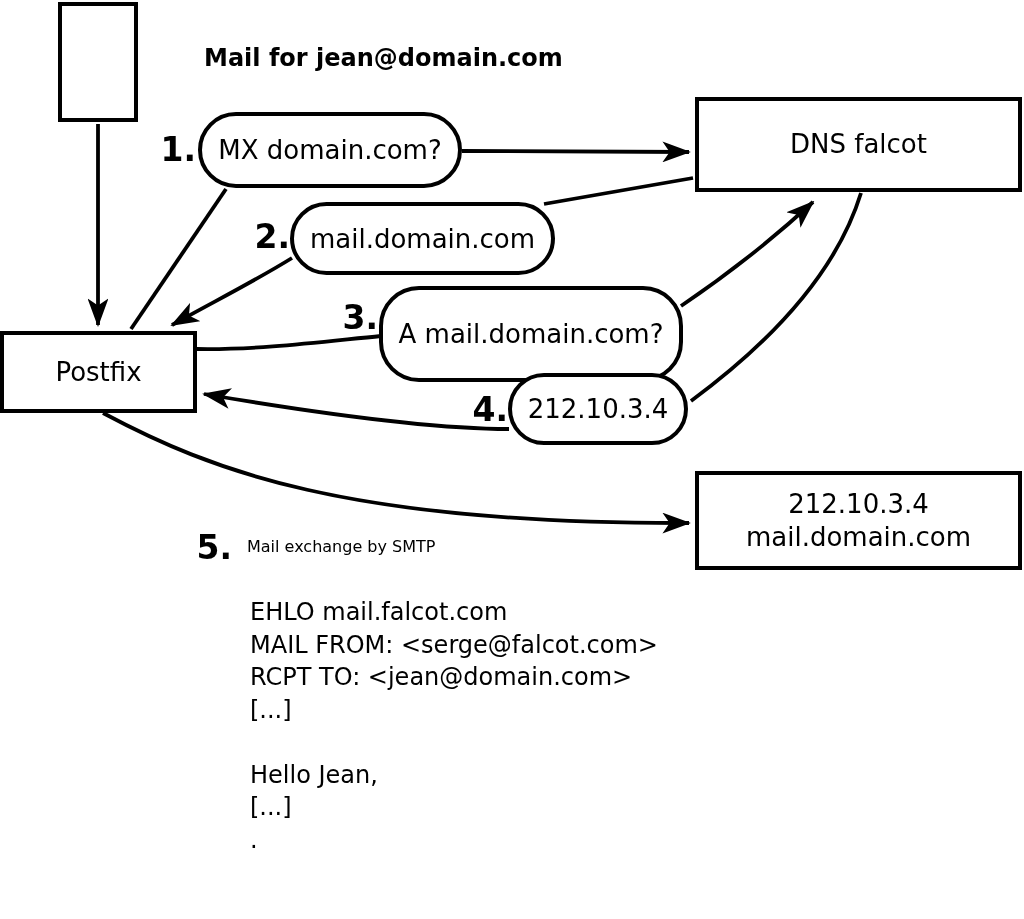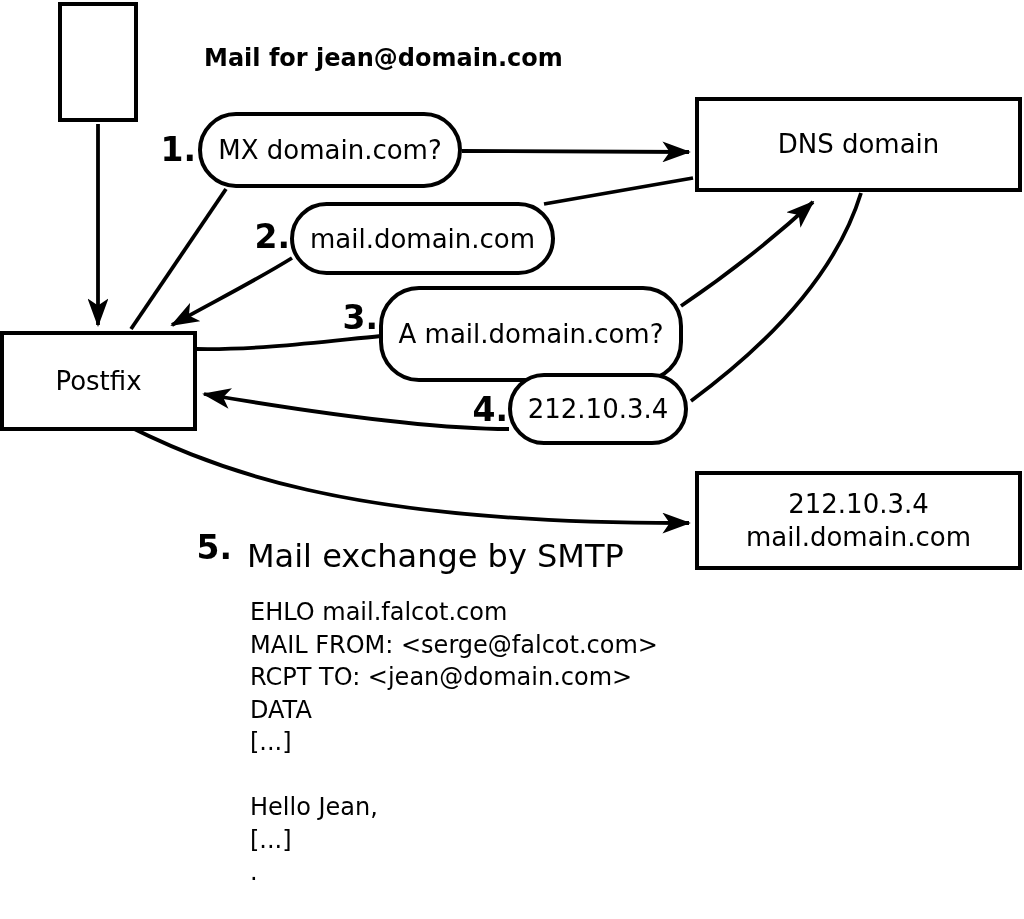--- a/index.html
+++ b/index.html
@@ -57,37 +57,37 @@
     position: absolute;
     left: 164px; top: 44px;
     font-size: 24px;
     font-weight: bold;
     margin-left: 40px;
   }
 
   .step5-label {
     position: absolute;
     left: 247px; top: 537px;
-    font-size: 32px;
+    font-size: 16px;
   }
 
   .smtp-block {
     position: absolute;
     left: 250px; top: 596px;
     font-size: 24px;
   }
   .smtp-line {
     height: 32.5px;
     line-height: 32.5px;
     white-space: pre;
   }
 
   
   .envelope    { left: 58px;  top: 2px;   width: 80px;  height: 120px; }
-  .postfix     { left: 0px;   top: 331px; width: 197px; height: 100px; }
+  .postfix     { left: 0px;   top: 331px; width: 197px; height: 82px; }
   .dns         { left: 695px; top: 97px;  width: 327px; height: 95px; }
   .mailserver  { left: 695px; top: 471px; width: 327px; height: 99px; flex-direction: column; }
 
   
   .pill-1 { left: 198px; top: 112px; width: 264px; height: 76px; align-items: center; }
   .pill-2 { left: 290px; top: 202px; width: 265px; height: 73px; }
   .pill-3 { left: 379px; top: 286px; width: 304px; height: 96px; }
   .pill-4 { left: 508px; top: 373px; width: 180px; height: 72px; }
 
   
@@ -124,21 +124,21 @@
 
   <div class="node envelope"></div>
 
   <div class="mail-for">Mail for jean@domain.com</div>
 
   <div class="node postfix">
     <span>Postfix</span>
   </div>
 
   <div class="node dns">
-    <span>DNS domain</span>
+    <span>DNS falcot</span>
   </div>
 
   <div class="node mailserver">
     <span>212.10.3.4</span>
     <span>mail.domain.com</span>
   </div>
 
   <span class="step-num num-1">1.</span>
   <div class="pill pill-1">
     <span>MX domain.com?</span>
@@ -159,21 +159,20 @@
     <span>212.10.3.4</span>
   </div>
 
   <span class="step-num num-5">5.</span>
   <div class="step5-label">Mail exchange by SMTP</div>
 
   <div class="smtp-block">
       <div class="smtp-line">EHLO mail.falcot.com</div>
       <div class="smtp-line">MAIL FROM: &lt;serge@falcot.com&gt;</div>
       <div class="smtp-line">RCPT TO: &lt;jean@domain.com&gt;</div>
-      <div class="smtp-line">DATA</div>
       <div class="smtp-line">[...]</div>
       <div class="smtp-line">&nbsp;</div>
       <div class="smtp-line">Hello Jean,</div>
       <div class="smtp-line">[...]</div>
       <div class="smtp-line">.</div>
     </div>
 
 </div>
 
 </body></html>

